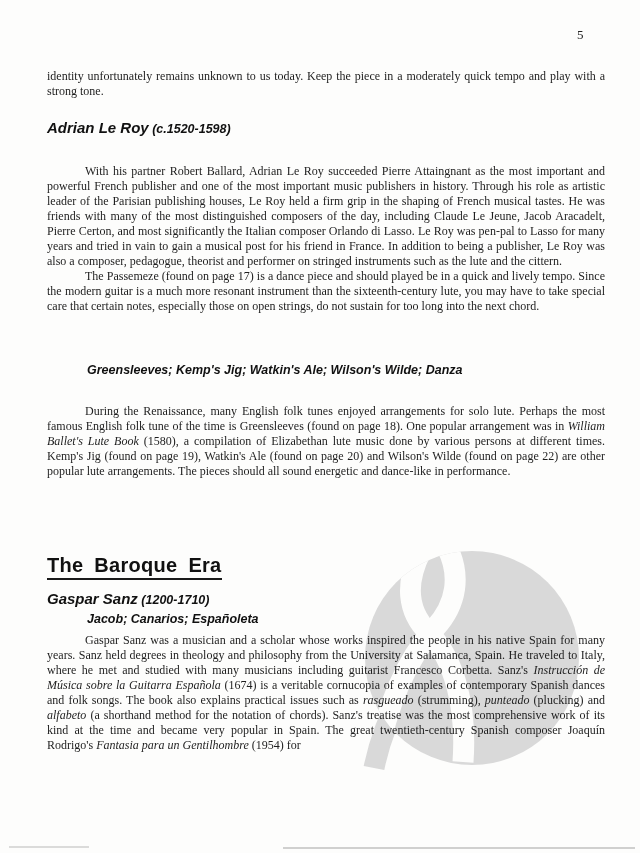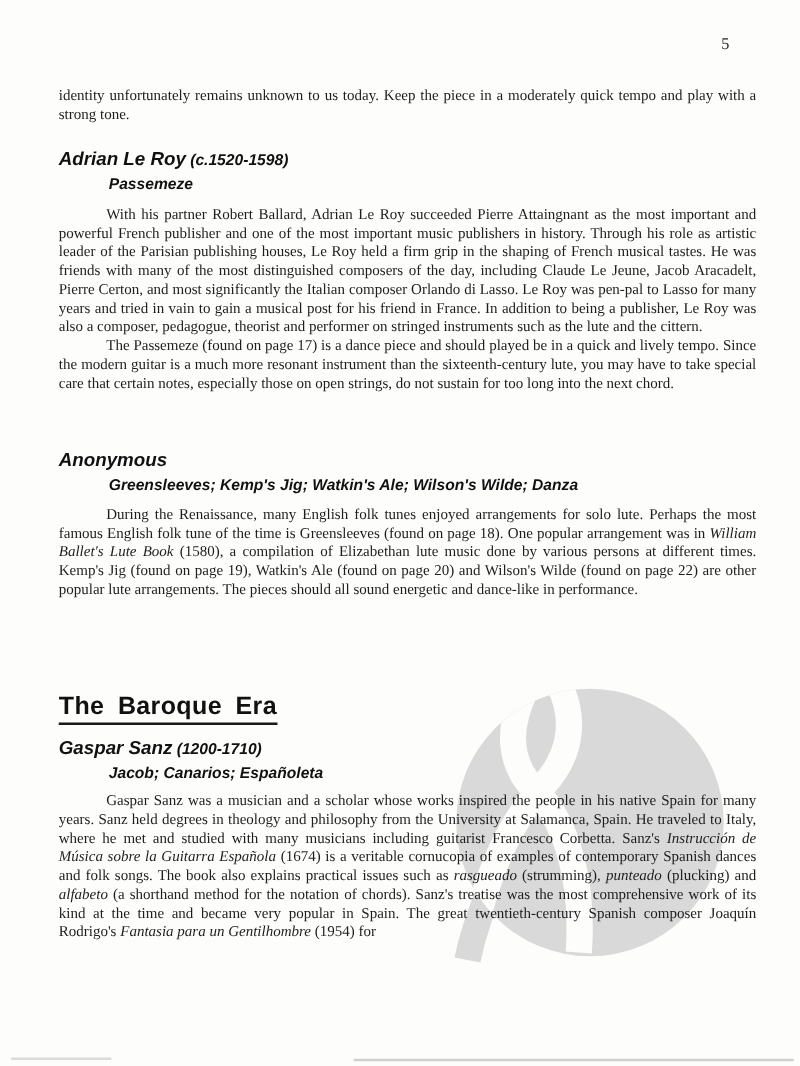--- a/index.html
+++ b/index.html
@@ -82,28 +82,26 @@
   </svg>
 
   <div class="page-number">5</div>
 
   <div id="text-column">
       <div class="pgroup">
         <p class="para"><span>identity unfortunately remains unknown to us today.  Keep the piece in a moderately quick tempo and play with a strong tone.</span></p>
       </div>
       <div class="composer-block">
         <div class="composer-heading"><span class="c-name">Adrian Le Roy</span><span class="c-dates"> (c.1520-1598)</span></div>
-        <div class="piece-list">Passemeze</div>
       </div>
       <div class="pgroup">
         <p class="para indent"><span>With his partner Robert Ballard, Adrian Le Roy succeeded Pierre Attaingnant as the most important and powerful French publisher and one of the most important music publishers in history.  Through his role as artistic leader of the Parisian publishing houses, Le Roy held a firm grip in the shaping of French musical tastes.  He was friends with many of the most distinguished composers of the day, including Claude Le Jeune, Jacob Aracadelt, Pierre Certon, and most significantly the Italian composer Orlando di Lasso.  Le Roy was pen-pal to Lasso for many years and tried in vain to gain a musical post for his friend in France.  In addition to being a publisher, Le Roy was also a composer, pedagogue, theorist and performer on stringed instruments such as the lute and the cittern.</span></p>
         <p class="para indent"><span>The Passemeze (found on page 17) is a dance piece and should played be in a quick and lively tempo.  Since the modern guitar is a much more resonant instrument than the sixteenth-century lute, you may have to take special care that certain notes, especially those on open strings, do not sustain for too long into the next chord.</span></p>
       </div>
       <div class="composer-block">
-        <div class="composer-heading"><span class="c-name">Anonymous</span></div>
         <div class="piece-list">Greensleeves; Kemp's Jig; Watkin's Ale; Wilson's Wilde; Danza</div>
       </div>
       <div class="pgroup">
         <p class="para indent"><span>During the Renaissance, many English folk tunes enjoyed arrangements for solo lute.  Perhaps the most famous English folk tune of the time is Greensleeves (found on page 18).  One popular arrangement was in </span><span class="it">William Ballet's Lute Book</span><span> (1580), a compilation of Elizabethan lute music done by various persons at different times. Kemp's Jig (found on page 19), Watkin's Ale (found on page 20) and Wilson's Wilde (found on page 22) are other popular lute arrangements.  The pieces should all sound energetic and dance-like in performance.</span></p>
       </div>
       <div class="era-block"><span class="era">The Baroque Era</span></div>
       <div class="composer-block">
         <div class="composer-heading"><span class="c-name">Gaspar Sanz</span><span class="c-dates"> (1200-1710)</span></div>
         <div class="piece-list">Jacob; Canarios; Españoleta</div>
       </div>

